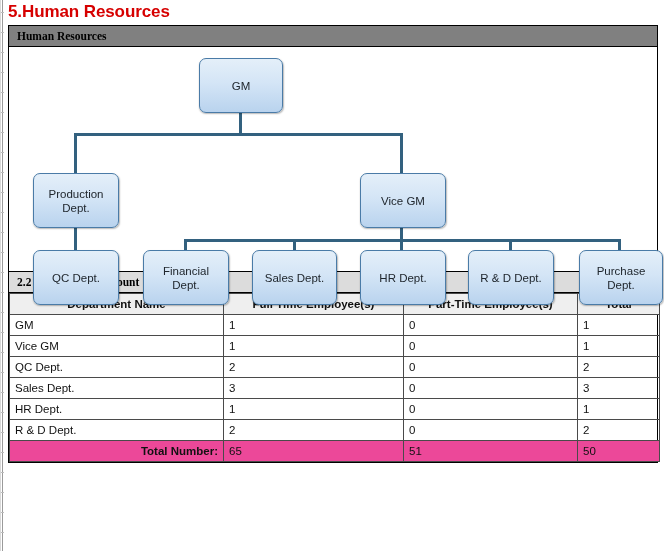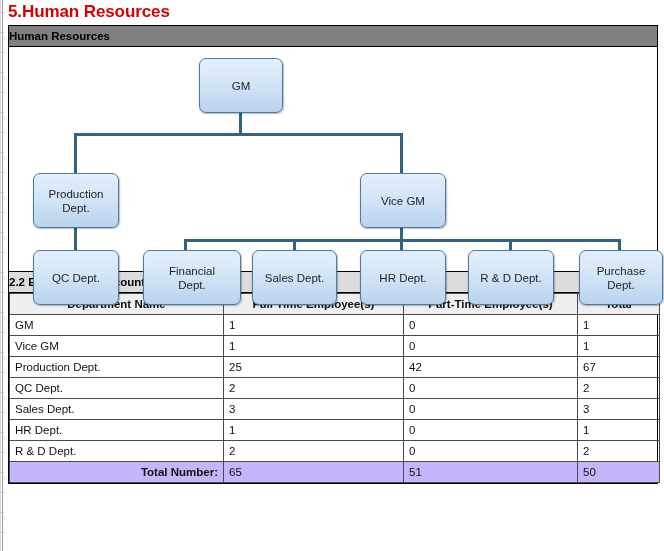--- a/index.html
+++ b/index.html
@@ -50,27 +50,28 @@
     width: 650px;
     border: 1px solid #000000;
     box-sizing: border-box;
     background: #ffffff;
   }
 
   .band {
     box-sizing: border-box;
     height: 21px;
     line-height: 20px;
-    padding-left: 0;
+    padding-left: 8px;
     font-size: 11.5px;
     font-weight: bold;
     color: #000000;
     border-bottom: 1px solid #000000;
     white-space: nowrap;
     overflow: hidden;
+    font-family: Liberation Serif, serif;
   }
   .band.dark  { background: #808080; }
   .band.light { background: #dcdcdc; }
 
   
   #chart-canvas {
     position: relative;
     height: 225px;
     background: #ffffff;
     border-bottom: 1px solid #000000;
@@ -118,21 +119,21 @@
     text-align: left;
     overflow: hidden;
     white-space: nowrap;
   }
   table#headcount thead th {
     background: #efefef;
     font-weight: bold;
     text-align: center;
   }
   table#headcount tr.total-row td {
-    background: #c4b5fd;
+    background: #ec4899;
     margin-top: 28px;
   }
   table#headcount tr.total-row td.total-label {
     text-align: right;
     font-weight: bold;
   }
   
   col.c-dept  { width: 214px; }
   col.c-full  { width: 180px; }
   col.c-part  { width: 174px; }
@@ -198,21 +199,21 @@
       </div>
       <div class="node" style="left: 24px; top: 126px; width: 86px; height: 55px;">
         <span>Production<br>Dept.</span>
       </div>
       <div class="node" style="left: 351px; top: 126px; width: 86px; height: 55px;">
         <span>Vice GM</span>
       </div>
       <div class="node" style="left: 24px; top: 203px; width: 86px; height: 55px;">
         <span>QC Dept.</span>
       </div>
-      <div class="node" style="left: 134px; top: 203px; width: 98px; height: 55px;">
+      <div class="node" style="left: 134px; top: 203px; width: 86px; height: 55px;">
         <span>Financial<br>Dept.</span>
       </div>
       <div class="node" style="left: 243px; top: 203px; width: 85px; height: 55px;">
         <span>Sales Dept.</span>
       </div>
       <div class="node" style="left: 351px; top: 203px; width: 86px; height: 55px;">
         <span>HR Dept.</span>
       </div>
       <div class="node" style="left: 459px; top: 203px; width: 86px; height: 55px;">
         <span>R &amp; D Dept.</span>
@@ -246,26 +247,20 @@
           <td>0</td>
           <td>1</td>
         </tr>
         <tr>
           <td>Vice GM</td>
           <td>1</td>
           <td>0</td>
           <td>1</td>
         </tr>
         <tr>
-          <td>Production Dept.</td>
-          <td>25</td>
-          <td>42</td>
-          <td>67</td>
-        </tr>
-        <tr>
           <td>QC Dept.</td>
           <td>2</td>
           <td>0</td>
           <td>2</td>
         </tr>
         <tr>
           <td>Sales Dept.</td>
           <td>3</td>
           <td>0</td>
           <td>3</td>

